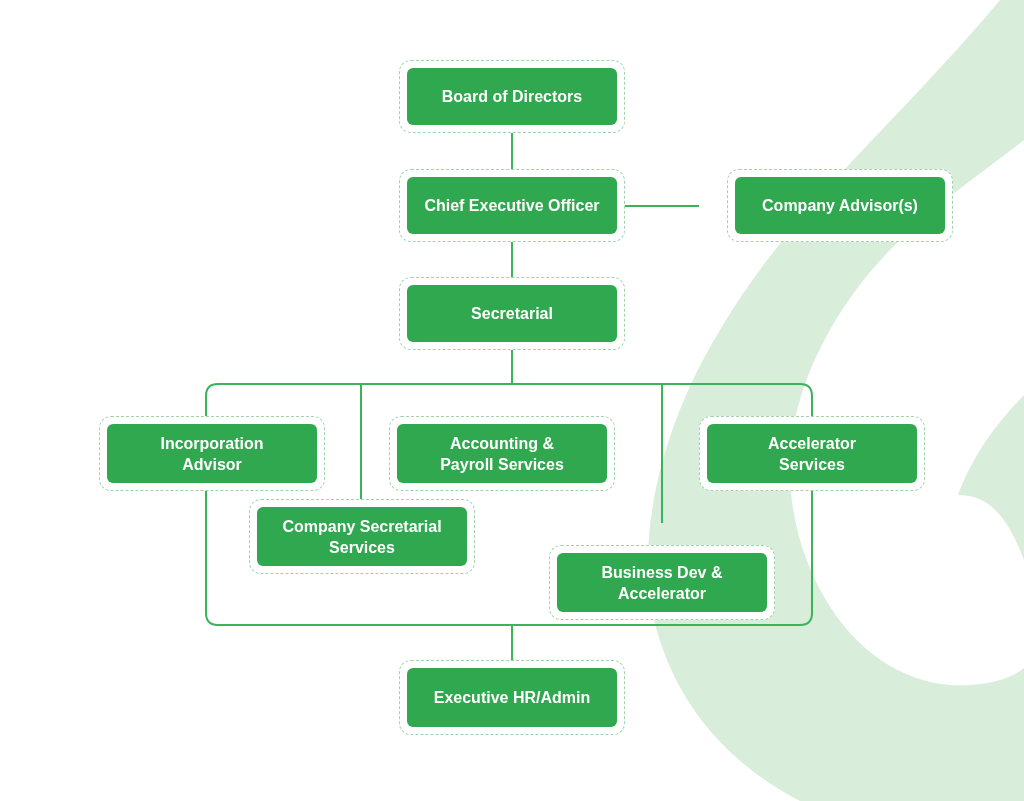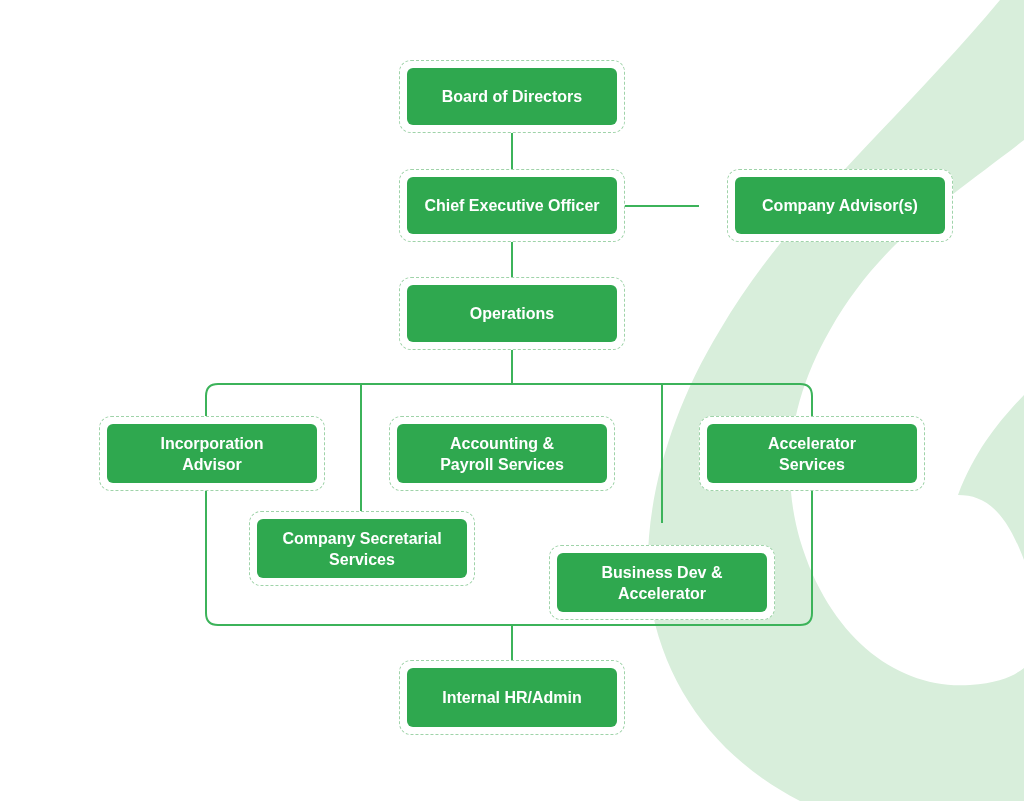--- a/index.html
+++ b/index.html
@@ -73,43 +73,43 @@
 
 <div class="node-wrap" style="left:399px; top:169px; width:226px; height:73px;">
   <div class="node">Chief Executive Officer</div>
 </div>
 
 <div class="node-wrap" style="left:699px; top:169px; width:226px; height:73px;margin-left:28px;">
   <div class="node">Company Advisor(s)</div>
 </div>
 
 <div class="node-wrap" style="left:399px; top:277px; width:226px; height:73px;">
-  <div class="node">Operations</div>
+  <div class="node">Secretarial</div>
 </div>
 
 <div class="node-wrap" style="left:99px; top:416px; width:226px; height:75px;">
   <div class="node">Incorporation
 Advisor</div>
 </div>
 
 <div class="node-wrap" style="left:389px; top:416px; width:226px; height:75px;">
   <div class="node">Accounting &amp;
 Payroll Services</div>
 </div>
 
 <div class="node-wrap" style="left:699px; top:416px; width:226px; height:75px;">
   <div class="node">Accelerator
 Services</div>
 </div>
 
-<div class="node-wrap" style="left:249px; top:511px; width:226px; height:75px;">
+<div class="node-wrap" style="left:249px; top:499px; width:226px; height:75px;">
   <div class="node">Company Secretarial
 Services</div>
 </div>
 
 <div class="node-wrap" style="left:549px; top:545px; width:226px; height:75px;">
   <div class="node">Business Dev &amp;
 Accelerator</div>
 </div>
 
 <div class="node-wrap" style="left:399px; top:660px; width:226px; height:75px;">
-  <div class="node">Internal HR/Admin</div>
+  <div class="node">Executive HR/Admin</div>
 </div>
 
 </body></html>

